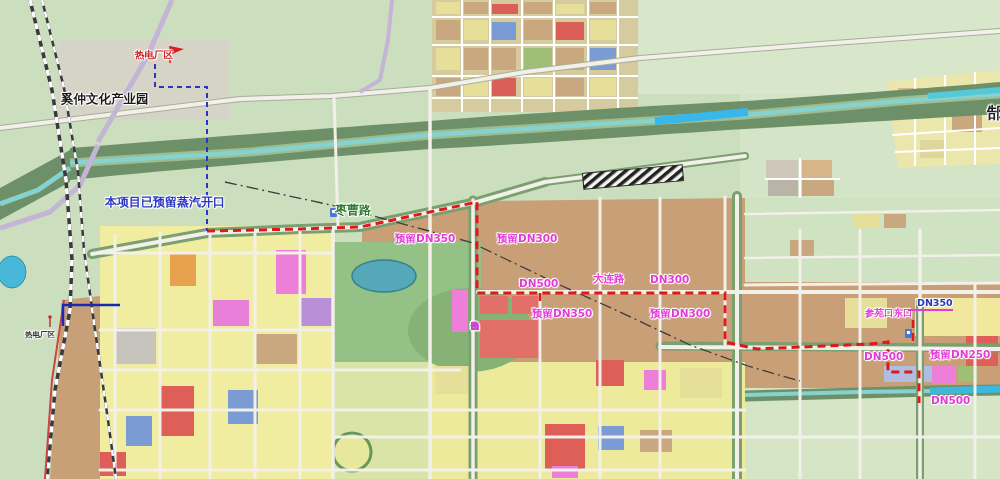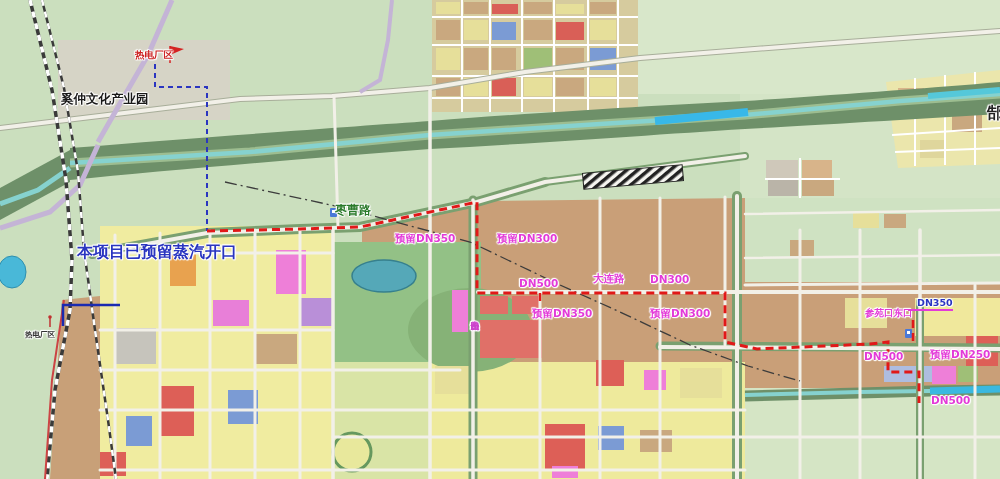--- a/index.html
+++ b/index.html
@@ -244,21 +244,21 @@
     <polyline class="route-blue-dash" points="155,64 155,87 207,87 207,231"></polyline>
     <polyline class="route-red" points="207,231 300,229 360,227 477,202 477,293 725,293 725,342 757,349 870,344 888,342 888,372 919,372 919,403"></polyline>
     <polyline class="route-red" style="stroke-width:2.5" points="913,341 913,318"></polyline>
     <polyline class="route-red" style="stroke-width:2.5" points="540,293 540,304"></polyline>
   </g>
 </svg>
 
 <div id="labels-layer">
       <span class="map-label" style="left: 52px; top: 61px; color: rgb(26, 26, 26); font-size: 12.5px; font-weight: bold; margin-top: 32px;">奚仲文化产业园</span>
       <span class="map-label" style="left: 126px; top: 50px; color: rgb(204, 32, 32); font-size: 9.5px;">热电厂区</span>
-      <span class="map-label" style="left: 68px; top: 196px; color: rgb(42, 53, 192); font-size: 16px; margin-top: 48px;">本项目已预留蒸汽开口</span>
+      <span class="map-label" style="left: 96px; top: 196px; color: rgb(42, 53, 192); font-size: 12px;">本项目已预留蒸汽开口</span>
       <span class="map-label" style="left: 326px; top: 204px; color: rgb(42, 122, 42); font-size: 12px;">枣曹路</span>
       <span class="map-label" style="left: 386px; top: 233px; color: rgb(227, 58, 216); font-size: 10.5px;">预留DN350</span>
       <span class="map-label" style="left: 488px; top: 233px; color: rgb(227, 58, 216); font-size: 10.5px;">预留DN300</span>
       <span class="map-label" style="left: 510px; top: 278px; color: rgb(227, 58, 216); font-size: 10.5px;">DN500</span>
       <span class="map-label" style="left: 584px; top: 273px; color: rgb(227, 58, 216); font-size: 10.5px;">大连路</span>
       <span class="map-label" style="left: 641px; top: 274px; color: rgb(227, 58, 216); font-size: 10.5px;">DN300</span>
       <span class="map-label" style="left: 523px; top: 308px; color: rgb(227, 58, 216); font-size: 10.5px;">预留DN350</span>
       <span class="map-label" style="left: 641px; top: 308px; color: rgb(227, 58, 216); font-size: 10.5px;">预留DN300</span>
       <span class="map-label" style="left: 856px; top: 309px; color: rgb(227, 58, 216); font-size: 9.5px; font-family: Liberation Serif, serif;">参苑口东口</span>
       <span class="map-label" style="left: 908px; top: 298px; color: rgb(42, 53, 192); font-size: 9.5px; border-bottom: 2px solid rgb(227, 58, 216); padding-bottom: 1px;">DN350</span>

